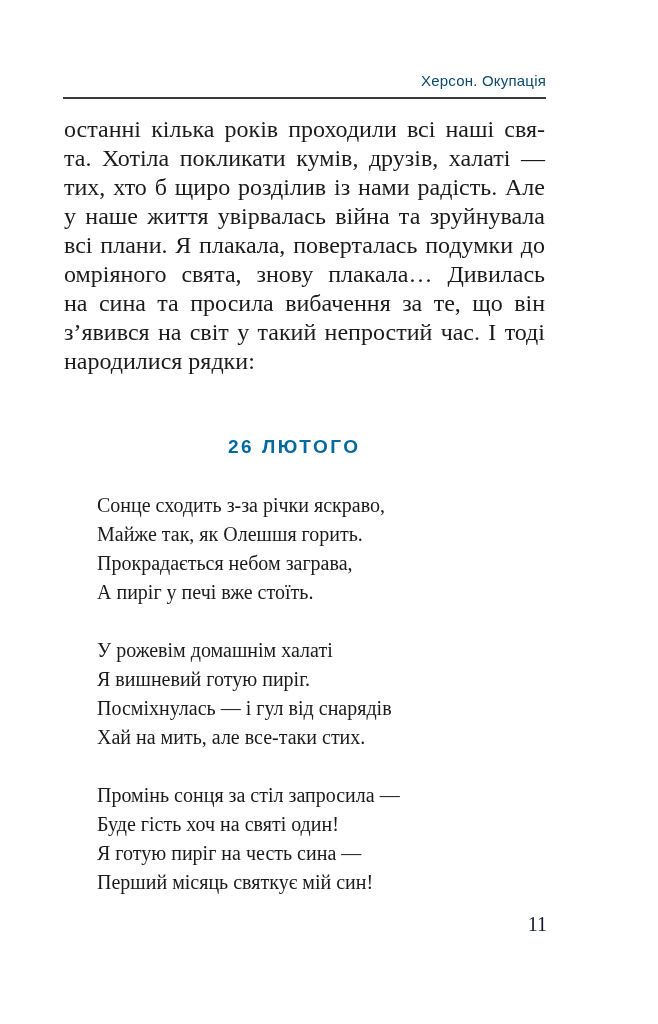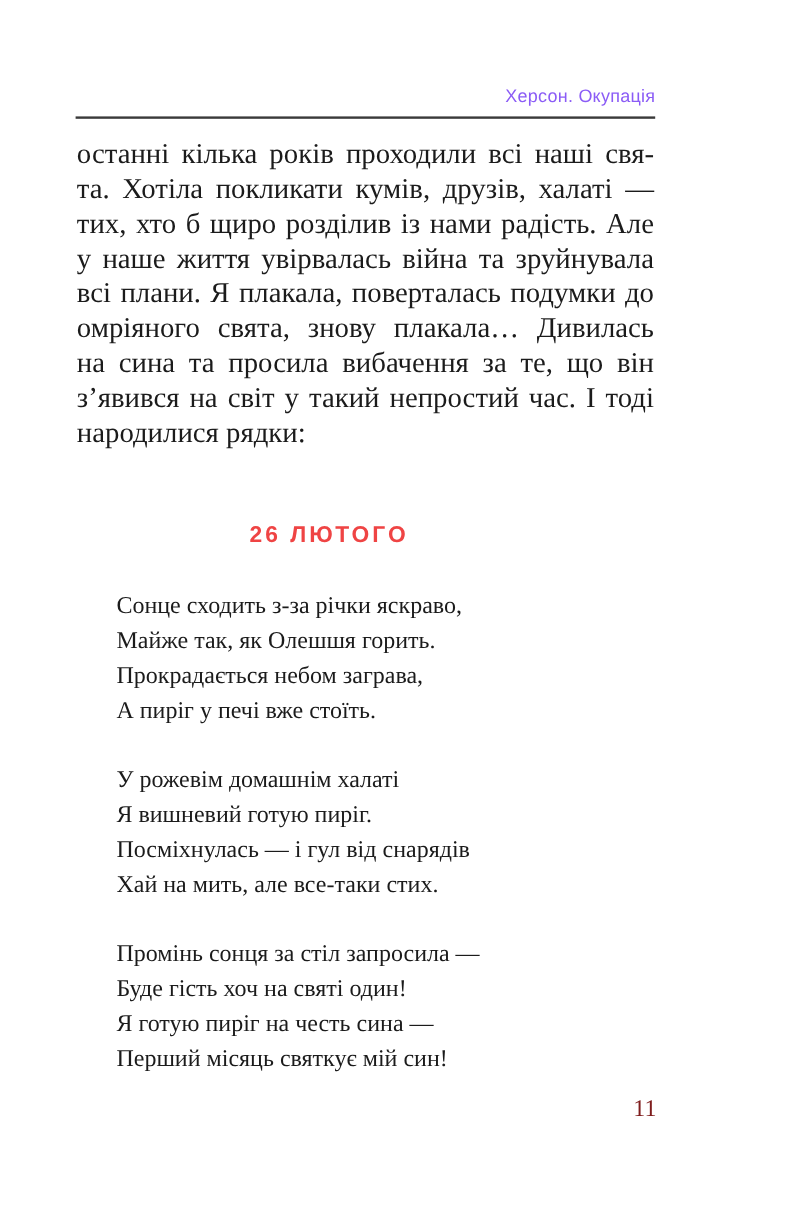--- a/index.html
+++ b/index.html
@@ -24,21 +24,21 @@
     top: 72px;
     width: 483px;
     padding-bottom: 7px;
     border-bottom: 2px solid #3a3a3a;
     text-align: right;
   }
   .running-header .rh-text {
     font-family: "Liberation Sans", sans-serif;
     font-size: 15px;
     line-height: 15px;
-    color: #8b5cf6;
+    color: #0c4a6e;
     letter-spacing: 0.2px;
   }
 
   
   .prose {
     position: absolute;
     left: 64px;
     top: 115px;
     width: 481px;
     font-size: 24px;
@@ -51,28 +51,28 @@
     white-space: nowrap;
   }
   .prose .p-line.last {
     text-align: right;
     text-align-last: left;
   }
 
   
   .poem-title {
     position: absolute;
-    left: 208px;
+    left: 228px;
     top: 437px;
     font-family: "Liberation Sans", sans-serif;
     font-weight: bold;
     font-size: 19px;
     line-height: 19px;
     letter-spacing: 2.5px;
-    color: #ef4444;
+    color: #0369a1;
     white-space: nowrap;
   }
 
   
   .poem {
     position: absolute;
     left: 97px;
     top: 491px;
     width: 460px;
     font-size: 20px;
@@ -85,21 +85,21 @@
     white-space: nowrap;
   }
 
   
   .page-number {
     position: absolute;
     right: 111px;
     top: 912px;
     font-size: 20px;
     line-height: 24px;
-    color: #7f1d1d;
+    color: #0f172a;
   }
 </style>
 </head>
 <body>
 
 <div class="page">
 
   <div class="running-header">
     <span class="rh-text">Херсон. Окупація</span>
   </div>

